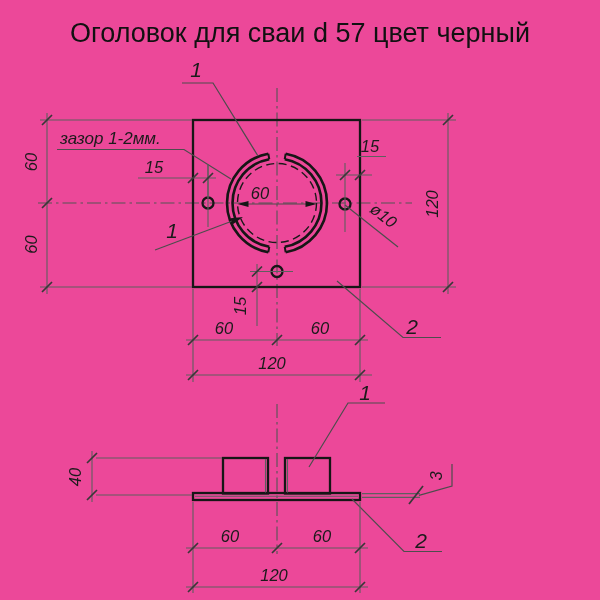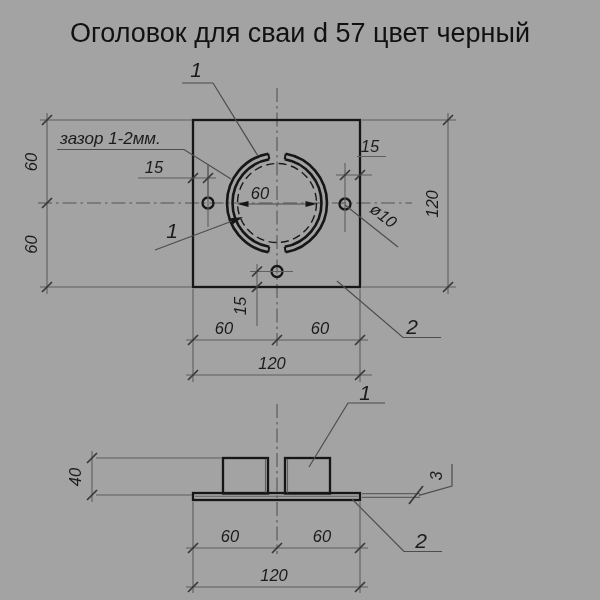--- a/index.html
+++ b/index.html
@@ -1,16 +1,16 @@
 <!DOCTYPE html>
 <html><head>
 <meta charset="utf-8">
 <style>
   html,body{margin:0;padding:0;background:#fff;}
-  .canvas{position:relative;width:600px;height:600px;background:#a3a3a3;overflow:hidden;
+  .canvas{position:relative;width:600px;height:600px;background:#ec4899;overflow:hidden;
           font-family:"Liberation Sans",sans-serif;}
   svg{display:block;}
   .title{font:27px "Liberation Sans",sans-serif;fill:#111;}
   .t{font:italic 16.5px "Liberation Sans",sans-serif;fill:#1b1b1b;}
   .tc{font:italic 21px "Liberation Sans",sans-serif;fill:#1b1b1b;}
   .note{font:italic 17px "Liberation Sans",sans-serif;fill:#1b1b1b;}
   .ol{stroke:#161616;stroke-width:2.3;fill:none;stroke-linecap:square;}
   .arc{stroke:#161616;stroke-width:2.6;fill:none;}
   .cap{stroke:#161616;stroke-width:2;fill:none;}
   .thin{stroke:#5f5f5f;stroke-width:1.1;fill:none;}

